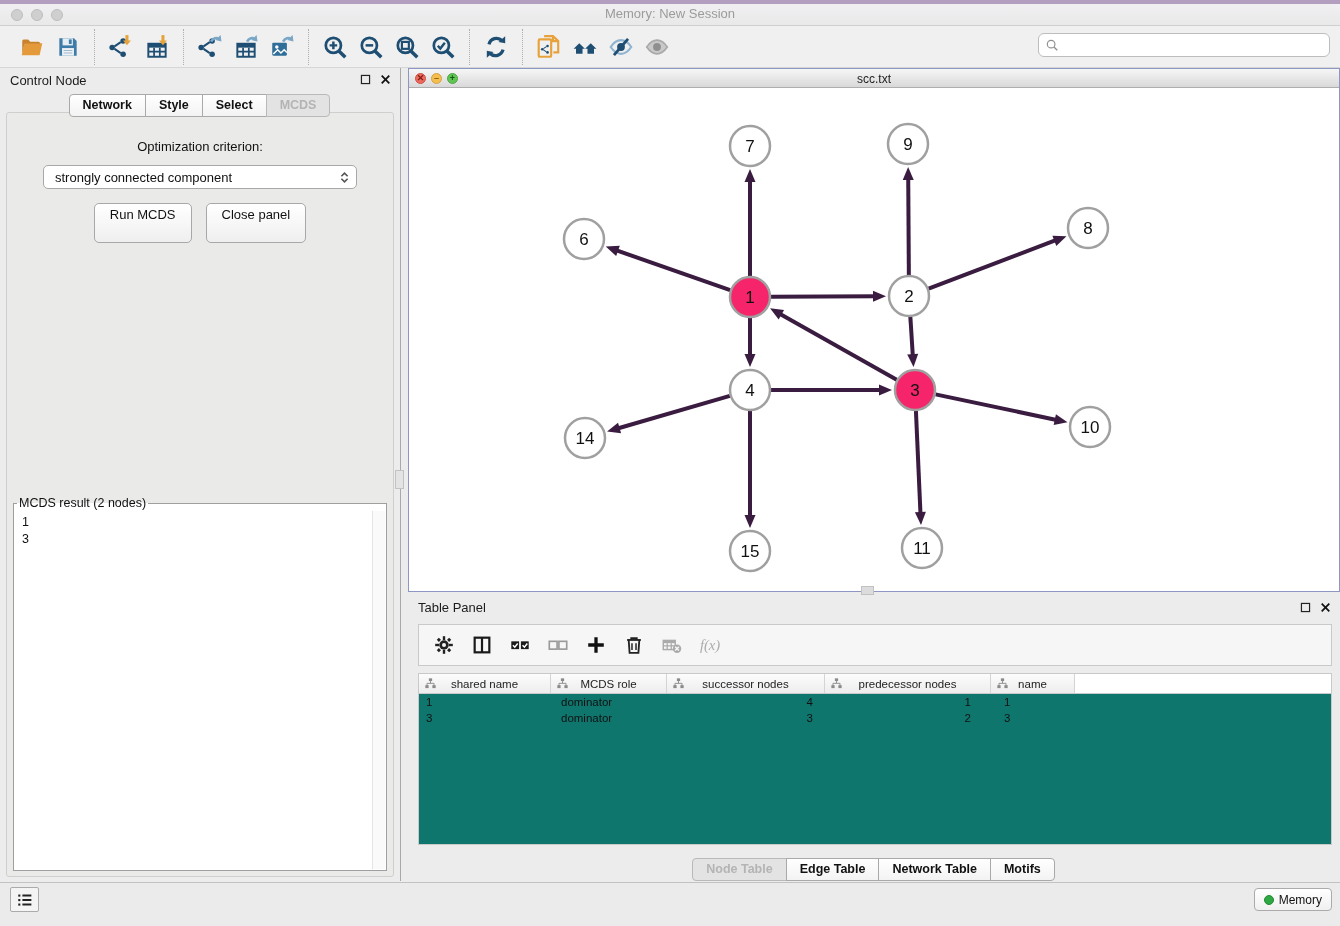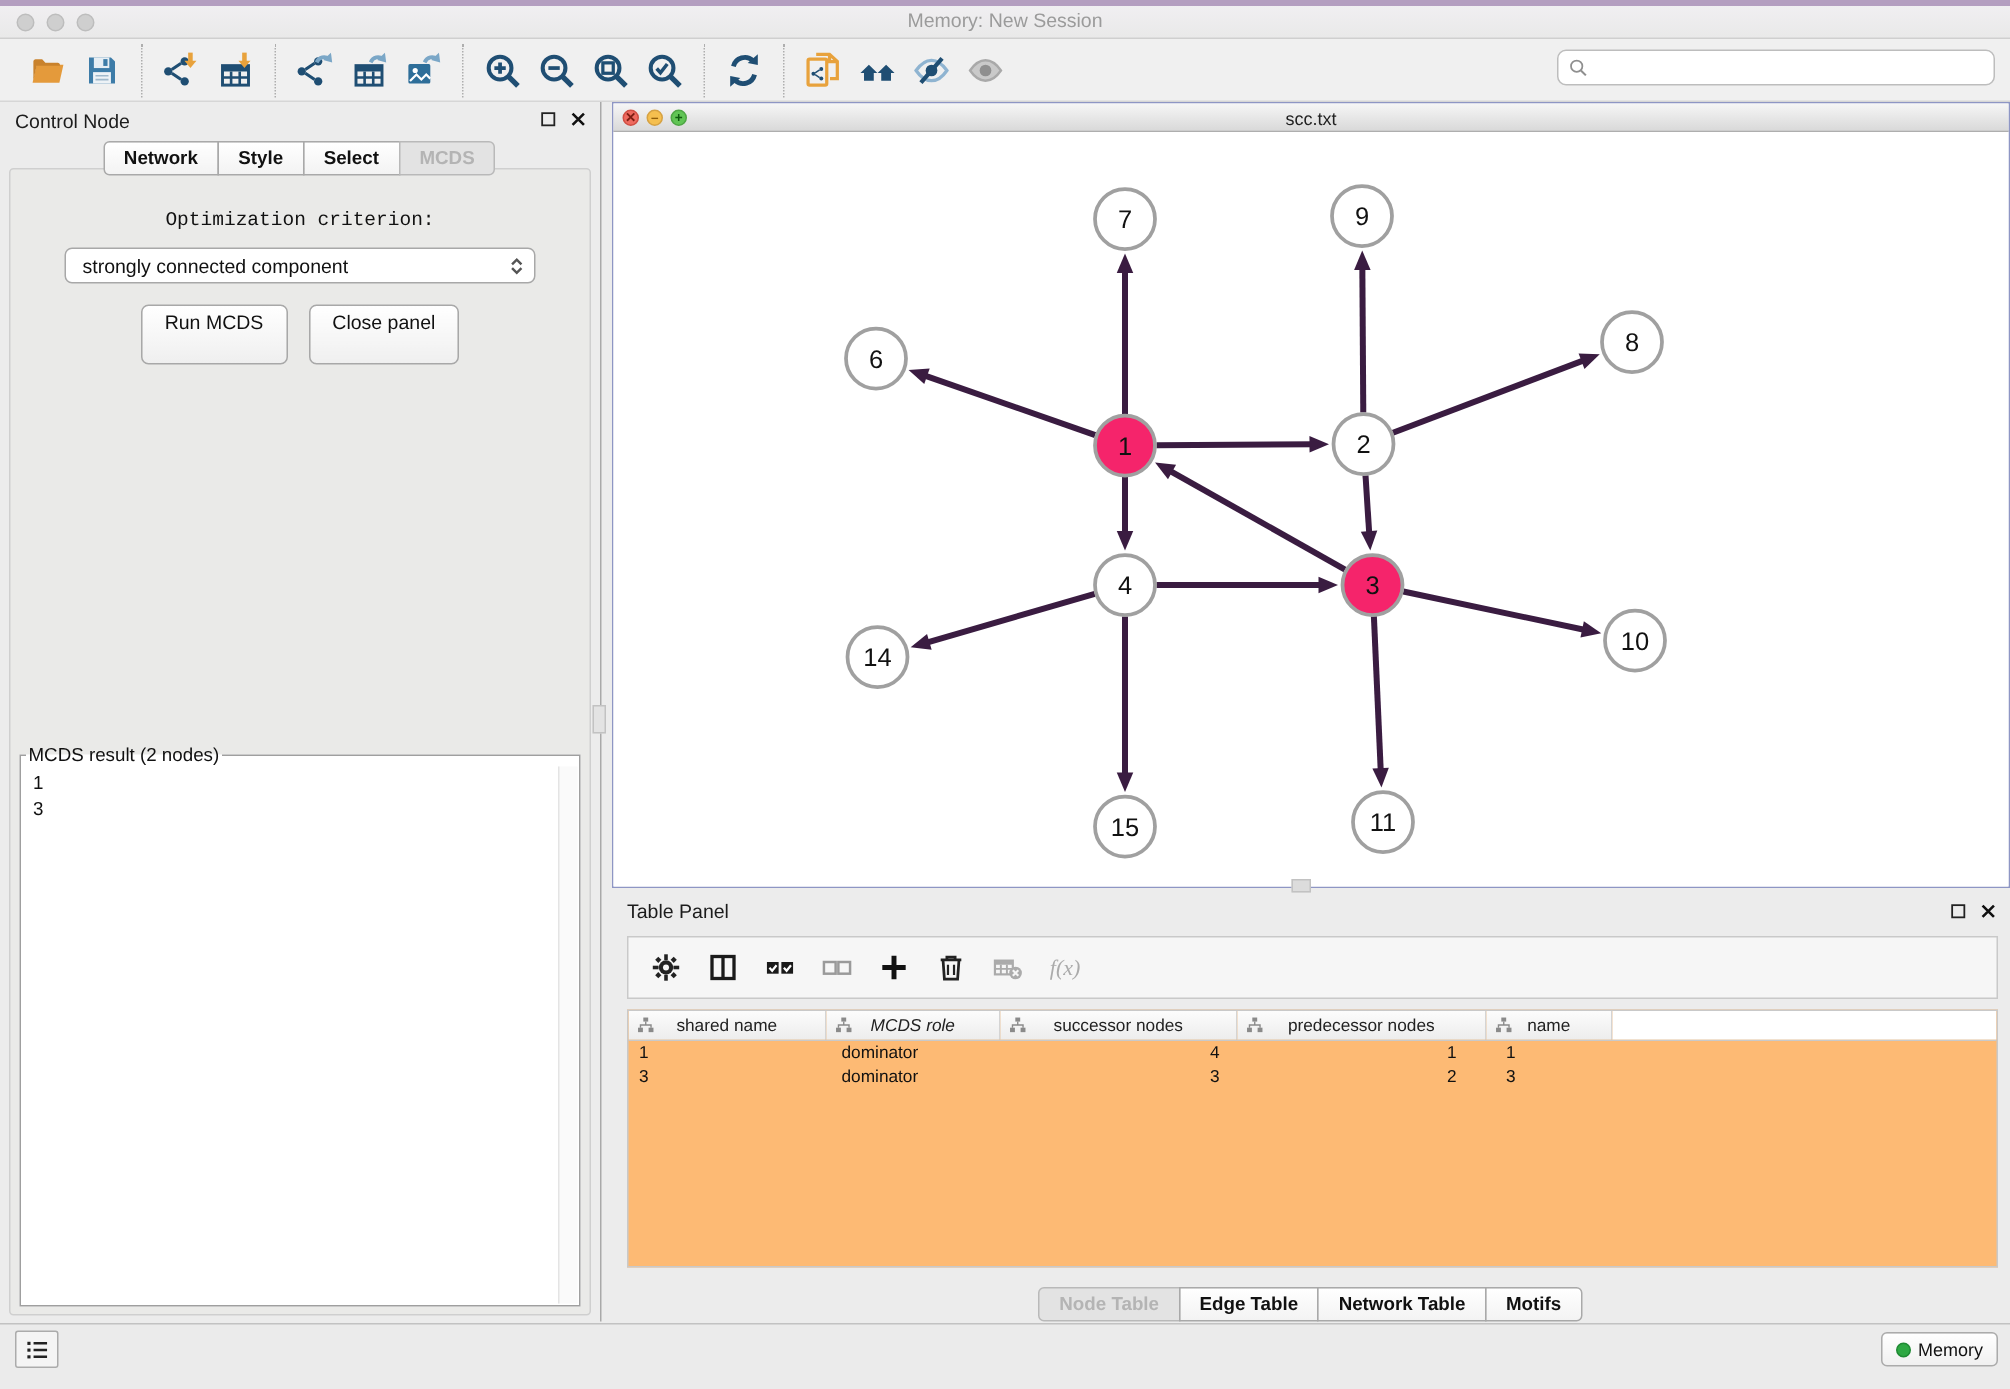--- a/index.html
+++ b/index.html
@@ -35,21 +35,21 @@
   .panel-ctrls { position:absolute; right:8px; top:5px; display:flex; gap:7px; align-items:center; }
   .panel-ctrls svg { width:13px; height:13px; }
   .seg-tabs { display:flex; justify-content:center; position:relative; z-index:2; }
   .seg-tab { font-size:12.5px; font-weight:bold; color:#111; padding:3px 13px 4px;
     background:linear-gradient(#ffffff,#f3f3f3); border:1px solid #a9a9a9; margin-left:-1px; line-height:14px; }
   .seg-tab:first-child { border-radius:4px 0 0 4px; }
   .seg-tab:last-child { border-radius:0 4px 4px 0; }
   .seg-tab.sel { background:#e3e3e3; color:#b4b4b4; border-color:#b9b9b9; }
   .cp-box { position:absolute; left:6px; right:6px; top:44px; bottom:4px;
     background:#eaeae8; border:1px solid #cfcfcf; border-radius:3px; }
-  .opt-label { text-align:center; margin-top:26px; font-size:13px; color:#111;font-family:Liberation Mono, monospace; }
+  .opt-label { text-align:center; margin-top:26px; font-size:13px; color:#111; }
   .criterion { position:relative; margin:11px 36px 0; height:24px; background:#fff;
     border:1px solid #a8a8a8; border-radius:5px; font-size:13px; color:#111;
     display:flex; align-items:center; padding-left:11px; }
   .criterion svg { position:absolute; right:4px; top:4px; width:15px; height:15px; }
   .btn-row { display:flex; justify-content:center; gap:14px; margin-top:14px; }
   .push-btn { font-size:13px; color:#111; padding:3px 15px 20px; background:linear-gradient(#ffffff,#efefef);
     border:1px solid #a8a8a8; border-radius:5px; }
   .mcds-fieldset { position:absolute; left:6px; right:6px; top:383px; bottom:5px;
     border:1px solid #9f9f9f; background:#fff; }
   .mcds-fieldset legend { font-size:12.5px; color:#111; margin-left:3px; padding:0 2px; background:transparent; }
@@ -77,21 +77,21 @@
     background:#dcdcdc; border:1px solid #c2c2c2; }
   
   .table-panel { position:absolute; left:408px; top:596px; width:932px; height:296px; background:#ececec; }
   .tp-header { position:relative; height:24px; }
   .tp-title { position:absolute; left:10px; top:4px; font-size:13px; color:#1c1c1c; }
   .tp-toolbar { position:absolute; left:10px; right:8px; top:28px; height:42px;
     background:#f6f6f6; border:1px solid #c9c9c9; display:flex; align-items:center; padding-left:8px; gap:4px; }
   .tp-toolbar .tbtn { width:34px; height:30px; }
   .tp-toolbar .tbtn svg { width:22px; height:22px; }
   .tp-table { position:absolute; left:10px; right:8px; top:77px; height:172px;
-    background:#fdba74; border:1px solid #c9c9c9; overflow:hidden; }
+    background:#0f766e; border:1px solid #c9c9c9; overflow:hidden; }
   .thead { display:flex; height:20px; border-bottom:1px solid #c9c9c9; }
   .th { display:flex; align-items:center; justify-content:center; position:relative;
     background:linear-gradient(#fcfcfc,#ededed); border-right:1px solid #d4d4d4;
     font-size:11.5px; color:#222; }
   .th svg { width:13px; height:13px; position:absolute; left:5px; top:3px; }
   .th.filler { flex:1; background:#fff; border-right:none; }
   .trow { display:flex; height:16px; font-size:11.5px; color:#111; }
   .td { overflow:hidden; white-space:nowrap; line-height:16px; }
   .tp-tabs { position:absolute; left:0; right:0; top:262px; display:flex; justify-content:center; }
   
@@ -518,21 +518,21 @@
             <svg viewBox="0 0 24 24">
               <g fill="#8a8a8a">
                 <rect x="9" y="2.5" width="6" height="5"></rect>
                 <rect x="2.5" y="15" width="6" height="5.5"></rect>
                 <rect x="15.5" y="15" width="6" height="5.5"></rect>
               </g>
               <path d="M12 7.5v4.2M5.5 15v-3.3h13V15" stroke="#8a8a8a" stroke-width="1.7" fill="none"></path>
             </svg>
             <span>shared name</span>
           </div>
-          <div class="th" style="width: 116px; font-style: italic;">
+          <div class="th" style="width: 116px;">
             <svg viewBox="0 0 24 24">
               <g fill="#8a8a8a">
                 <rect x="9" y="2.5" width="6" height="5"></rect>
                 <rect x="2.5" y="15" width="6" height="5.5"></rect>
                 <rect x="15.5" y="15" width="6" height="5.5"></rect>
               </g>
               <path d="M12 7.5v4.2M5.5 15v-3.3h13V15" stroke="#8a8a8a" stroke-width="1.7" fill="none"></path>
             </svg>
             <span>MCDS role</span>
           </div>

